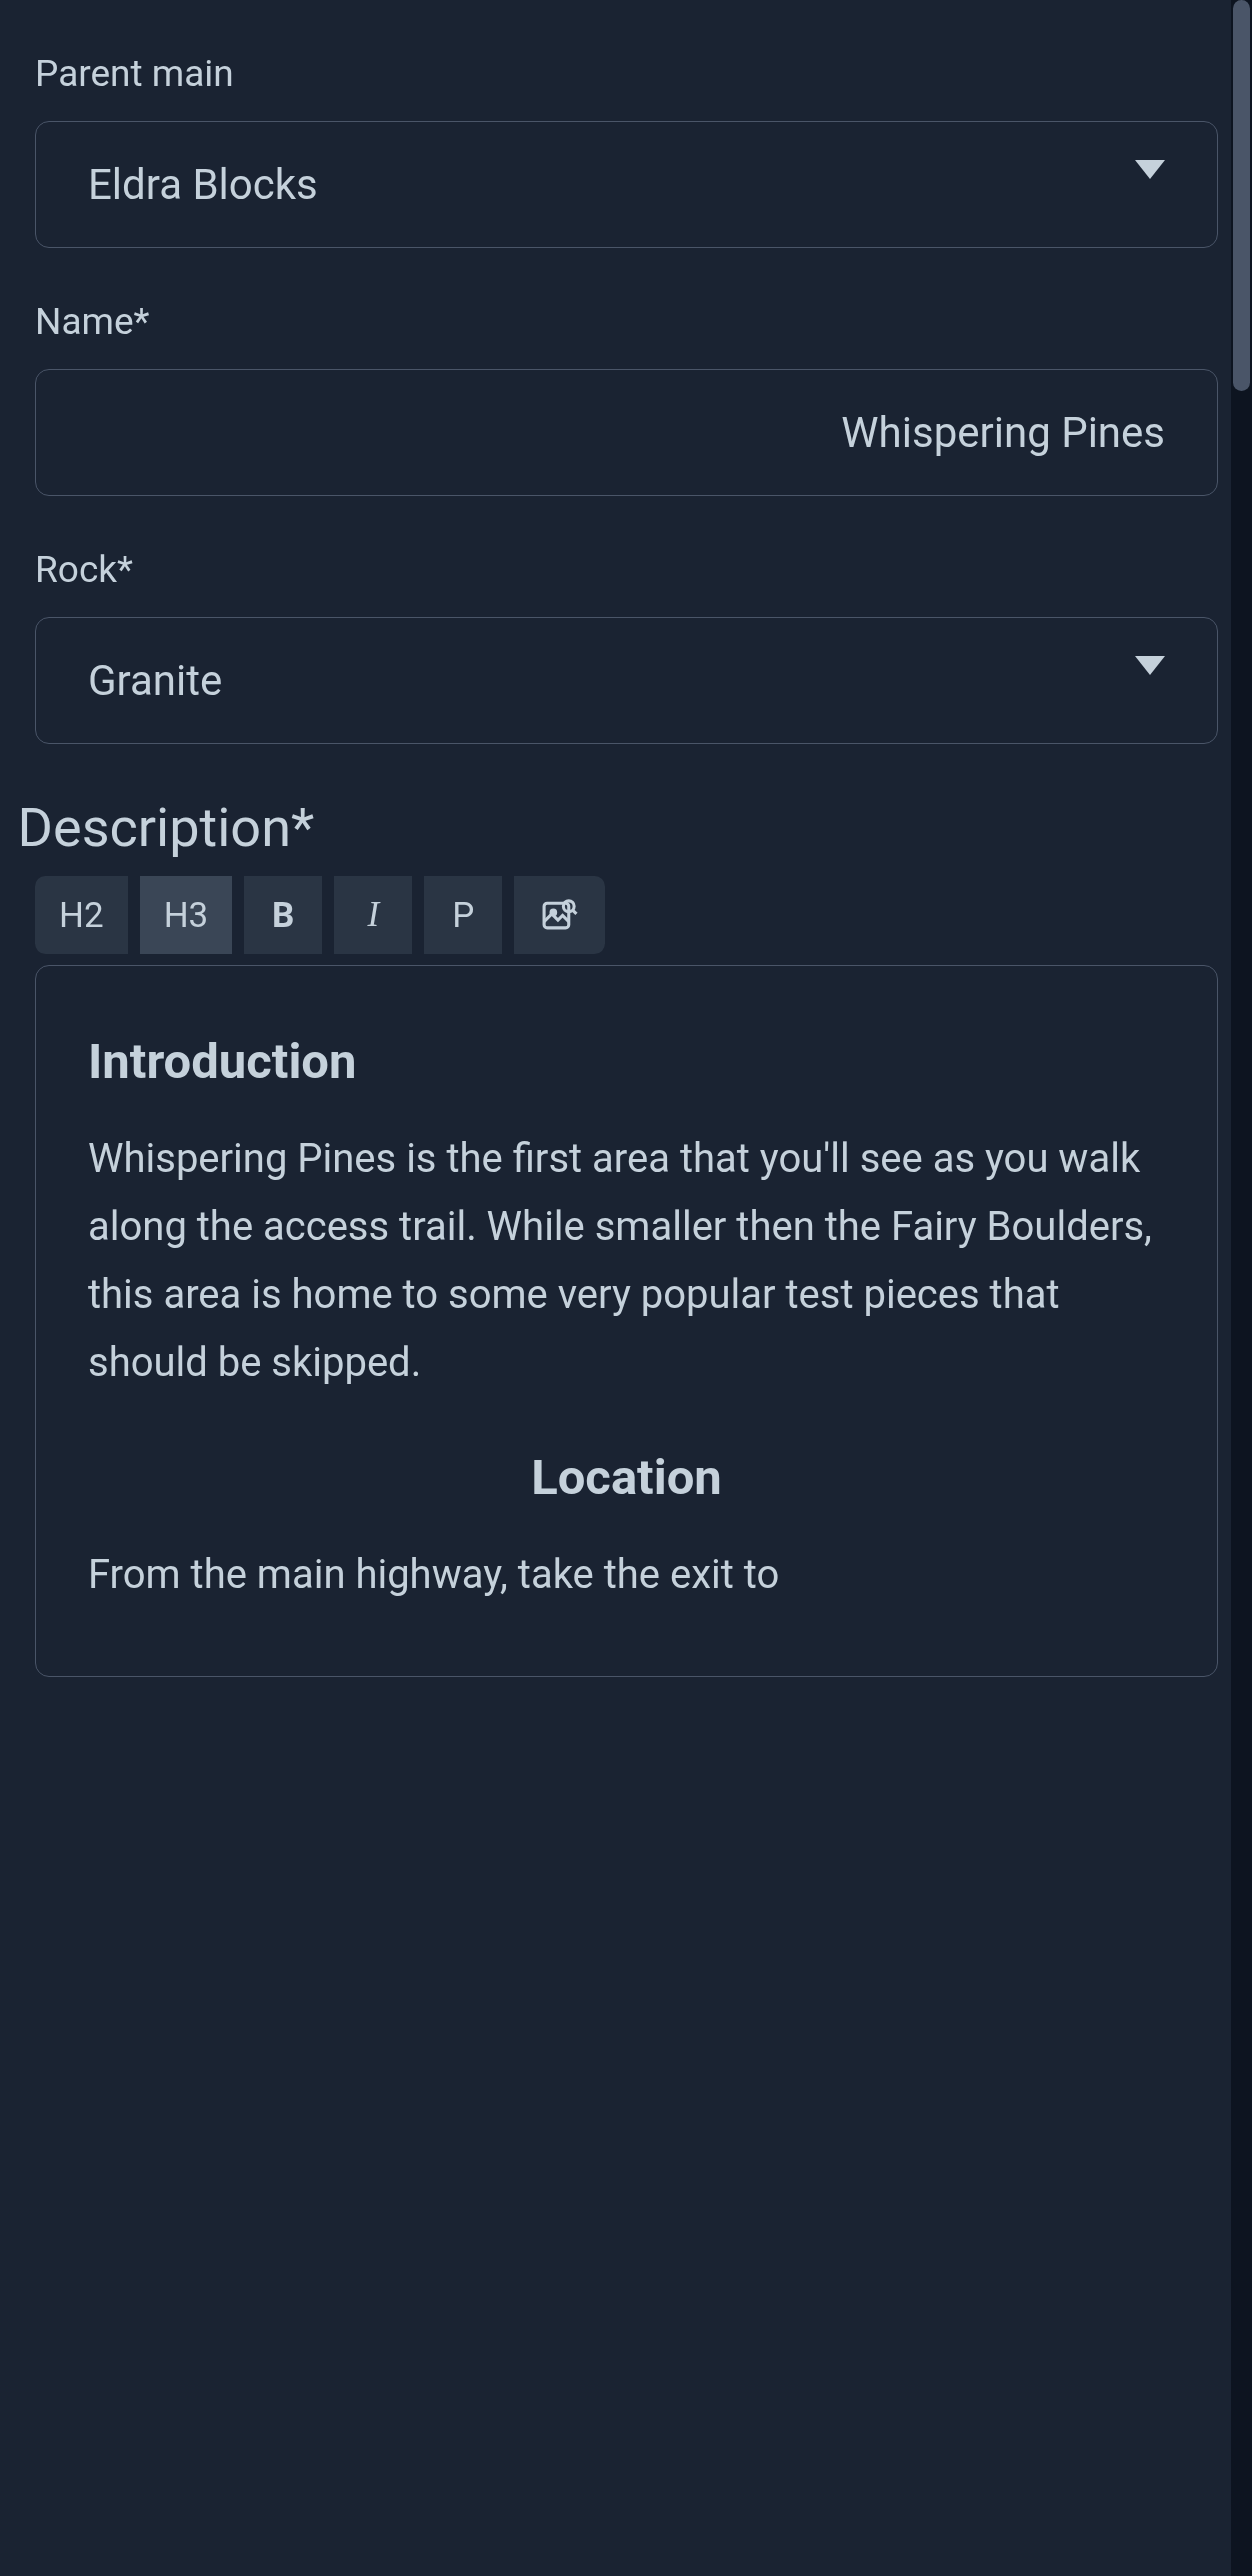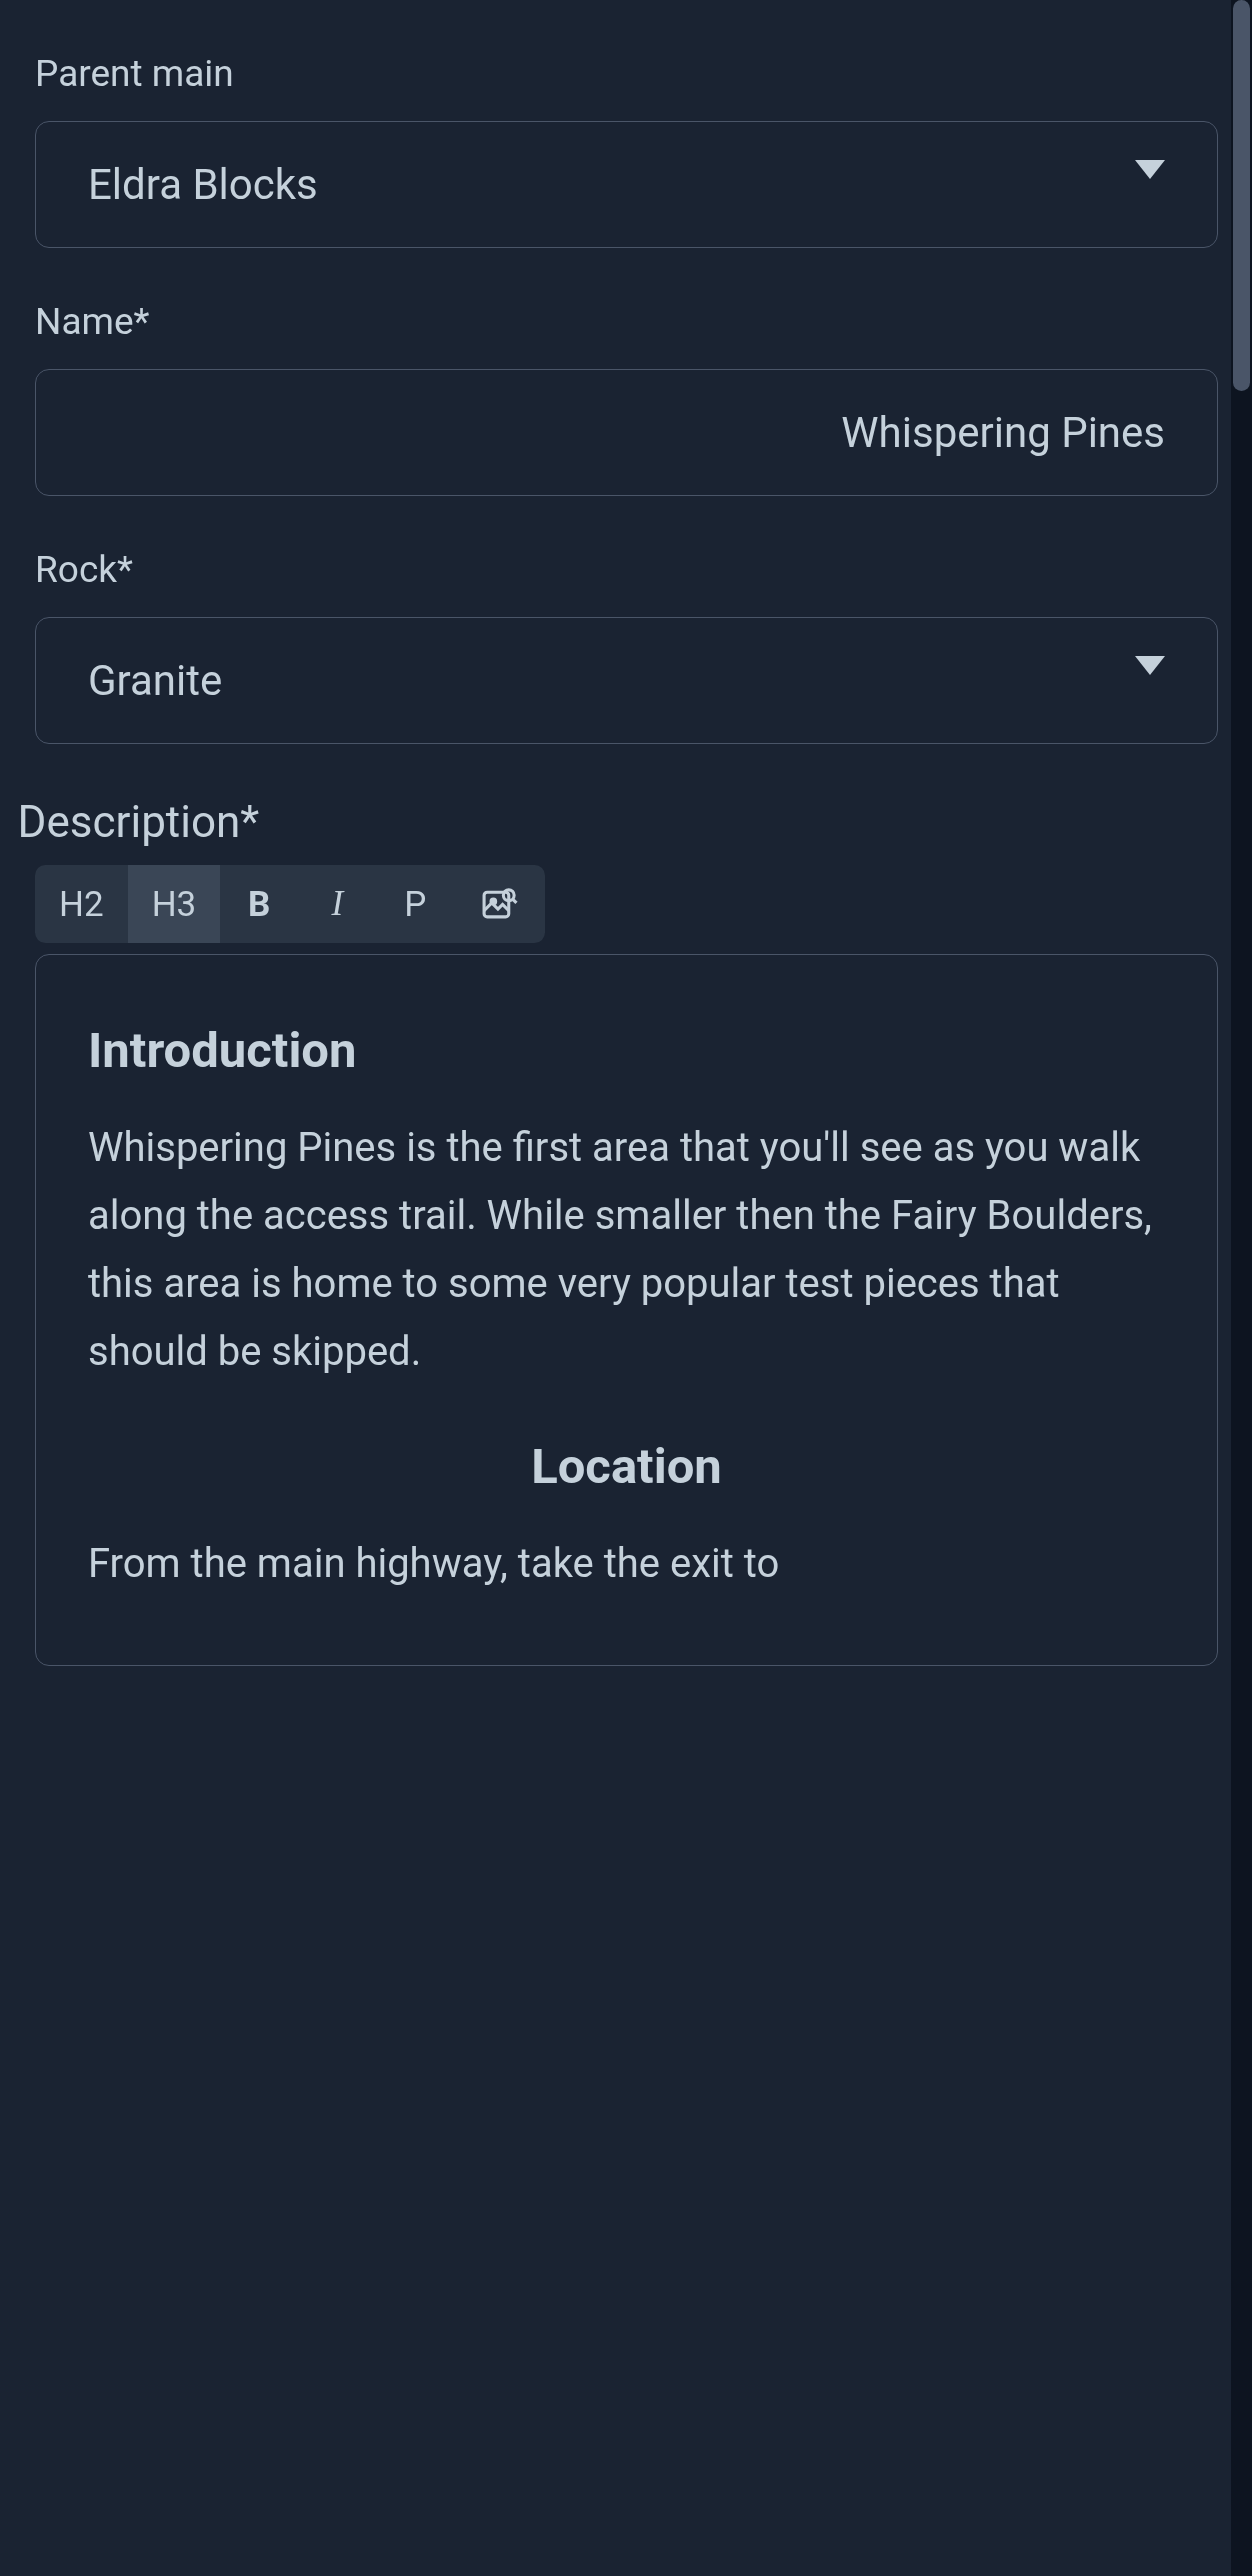--- a/index.html
+++ b/index.html
@@ -62,31 +62,31 @@
       padding: 38px 52px;
       font-size: 42px;
       color: #c5d1db;
       font-weight: 400;
       outline: none;
       font-family: inherit;
       text-align: right;
     }
     
     .description-label {
-      font-size: 44px;
+      font-size: 54px;
       color: #c5d1db;
       margin-bottom: 17.4px;
       display: block;
       font-weight: 400;
       margin-left: -17.4px;
     }
     
     .toolbar {
       display: flex;
-      gap: 0;
+      gap: 12px;
       margin-bottom: 10.4px;
     }
     
     .toolbar-button {
       background-color: #2a3544;
       border: none;
       color: #c5d1db;
       font-size: 35px;
       padding: 15.7px 24px;
       cursor: pointer;

